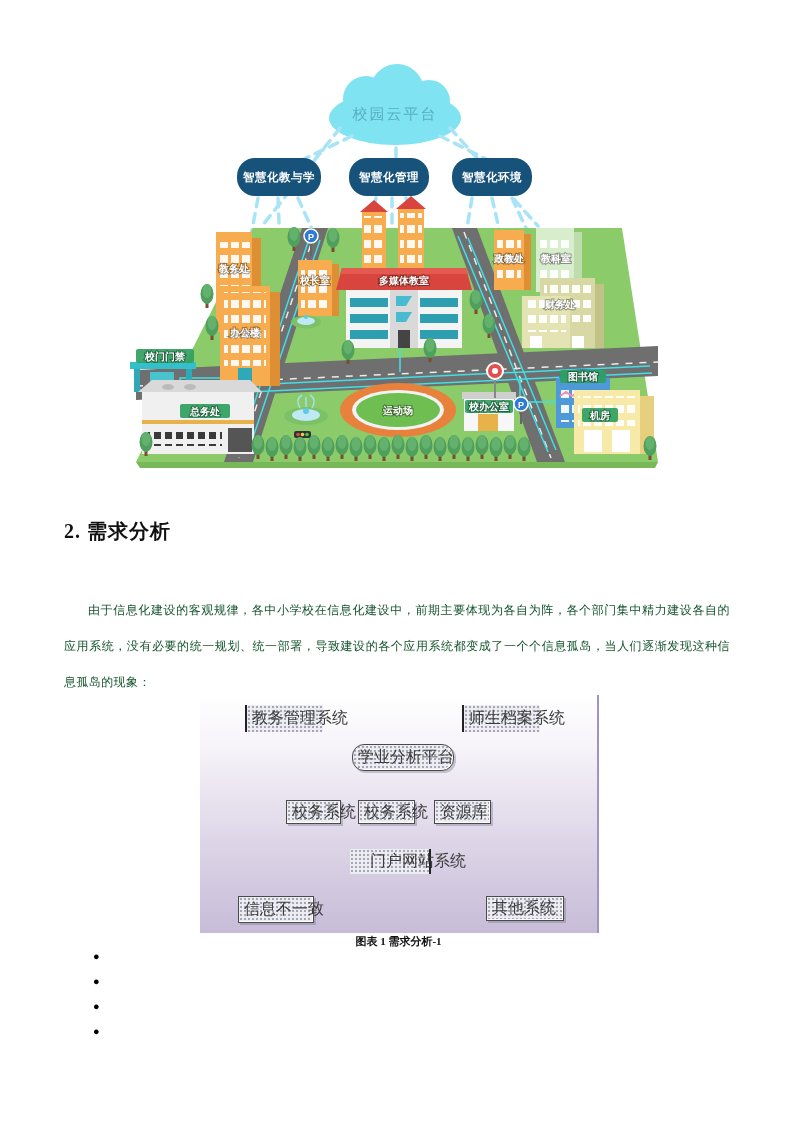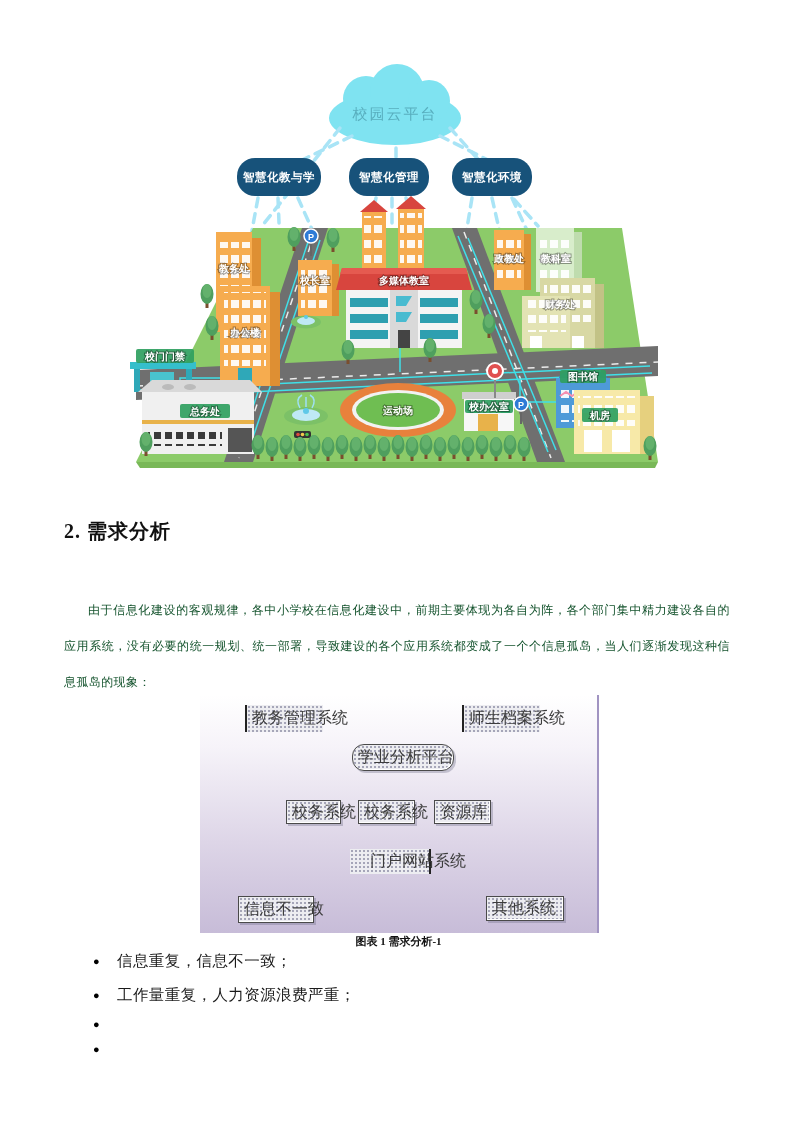--- a/index.html
+++ b/index.html
@@ -346,25 +346,23 @@
   <div class="fig-box fig-barright" style="left:150px;top:154px;width:81px;height:25px;">门户网站系统</div>
   <div class="fig-box fig-bordered" style="left:38px;top:201px;width:76px;height:27px;">信息不一致</div>
   <div class="fig-box fig-bordered" style="left:286px;top:201px;width:78px;height:25px;">其他系统</div>
 </div>
 
 <div id="caption" class="abs">图表 1 需求分析-1</div>
 
 <div id="bullets" class="abs">
   <div class="bullet-item">
     <span class="bullet-dot">●</span>
-    <span>信息重复，信息不一致；</span>
   </div>
   <div class="bullet-item">
     <span class="bullet-dot">●</span>
-    <span>工作量重复，人力资源浪费严重；</span>
   </div>
   <div class="bullet-item">
     <span class="bullet-dot">●</span>
   </div>
   <div class="bullet-item">
     <span class="bullet-dot">●</span>
   </div>
 </div>
 
 </body></html>

